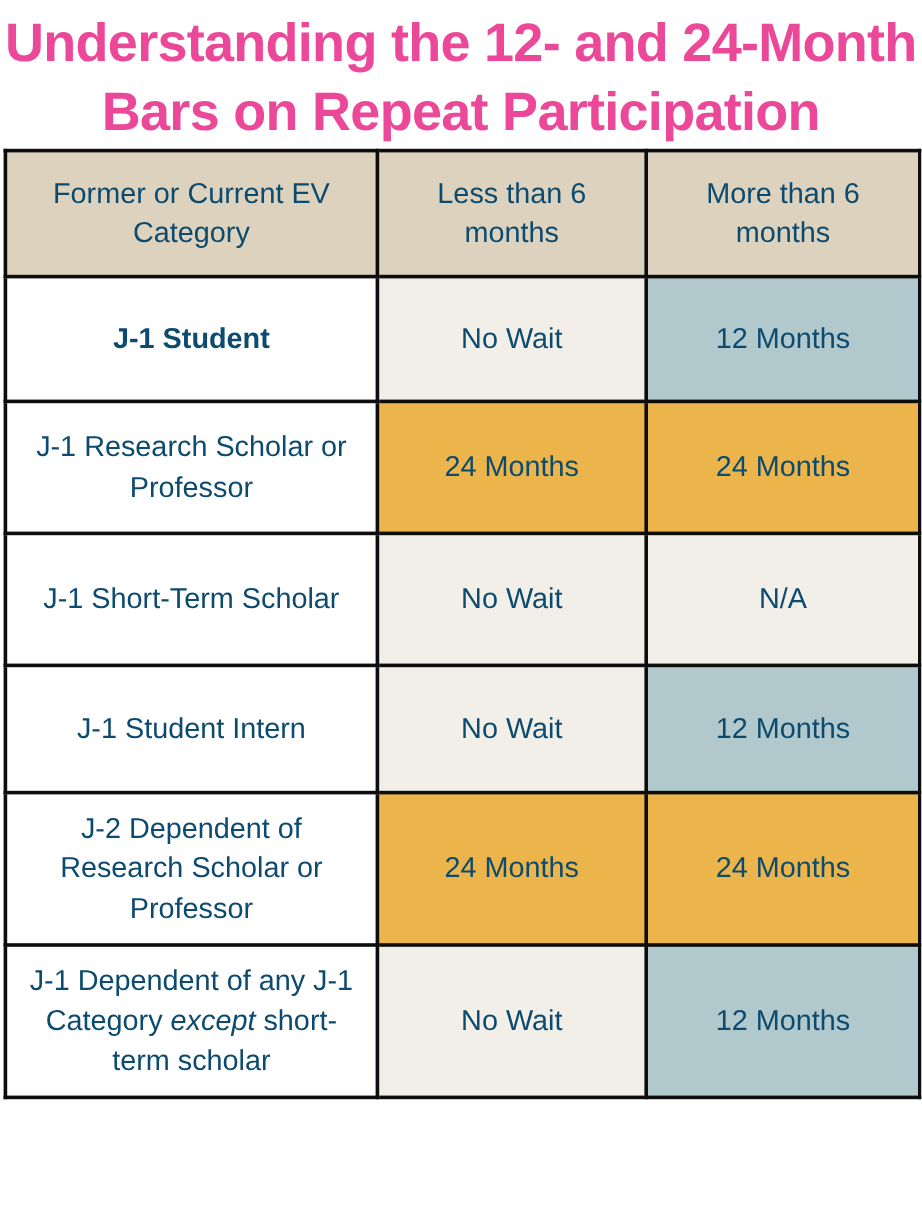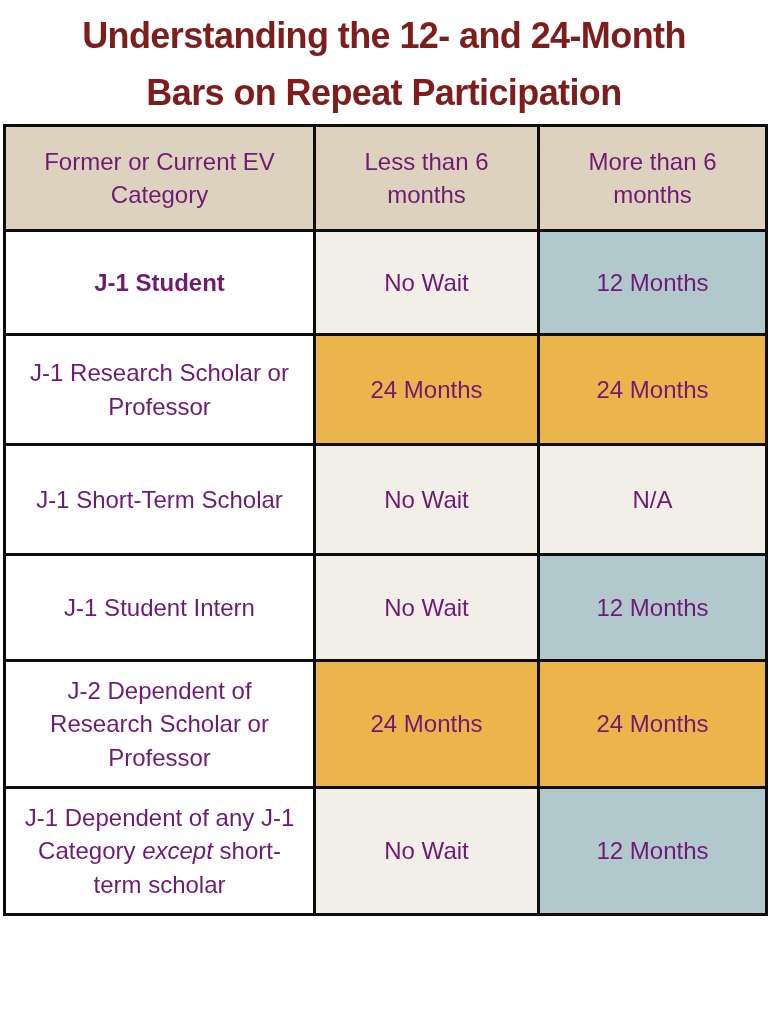--- a/index.html
+++ b/index.html
@@ -19,39 +19,39 @@
     height: 124px;
     display: flex;
     flex-direction: column;
     justify-content: center;
     align-items: center;
     text-align: center;
     padding-top: 3px;
     box-sizing: border-box;
   }
   .title-line {
-    font-size: 36px;
+    font-size: 45px;
     font-weight: 800;
     letter-spacing: -0.6px;
     line-height: 57px;
-    color: #7f1d1d;
+    color: #ec4899;
     white-space: nowrap;
   }
   table.bars-table {
     border-collapse: collapse;
     table-layout: fixed;
     margin-left: 3px;
     width: 762px;
   }
   .bars-table th, .bars-table td {
     border: 3px solid #0d0d0d;
     text-align: center;
     vertical-align: middle;
     font-size: 24px;
-    color: #701a75;
+    color: #0c4a6e;
     font-weight: 400;
     line-height: 1.38;
     padding: 4px 10px;
     box-sizing: border-box;
   }
   .bars-table col.c1 { width: 310px; }
   .bars-table col.c2 { width: 224px; }
   .bars-table col.c3 { width: 228px; }
   .hdr-inner {
     display: inline-block;

